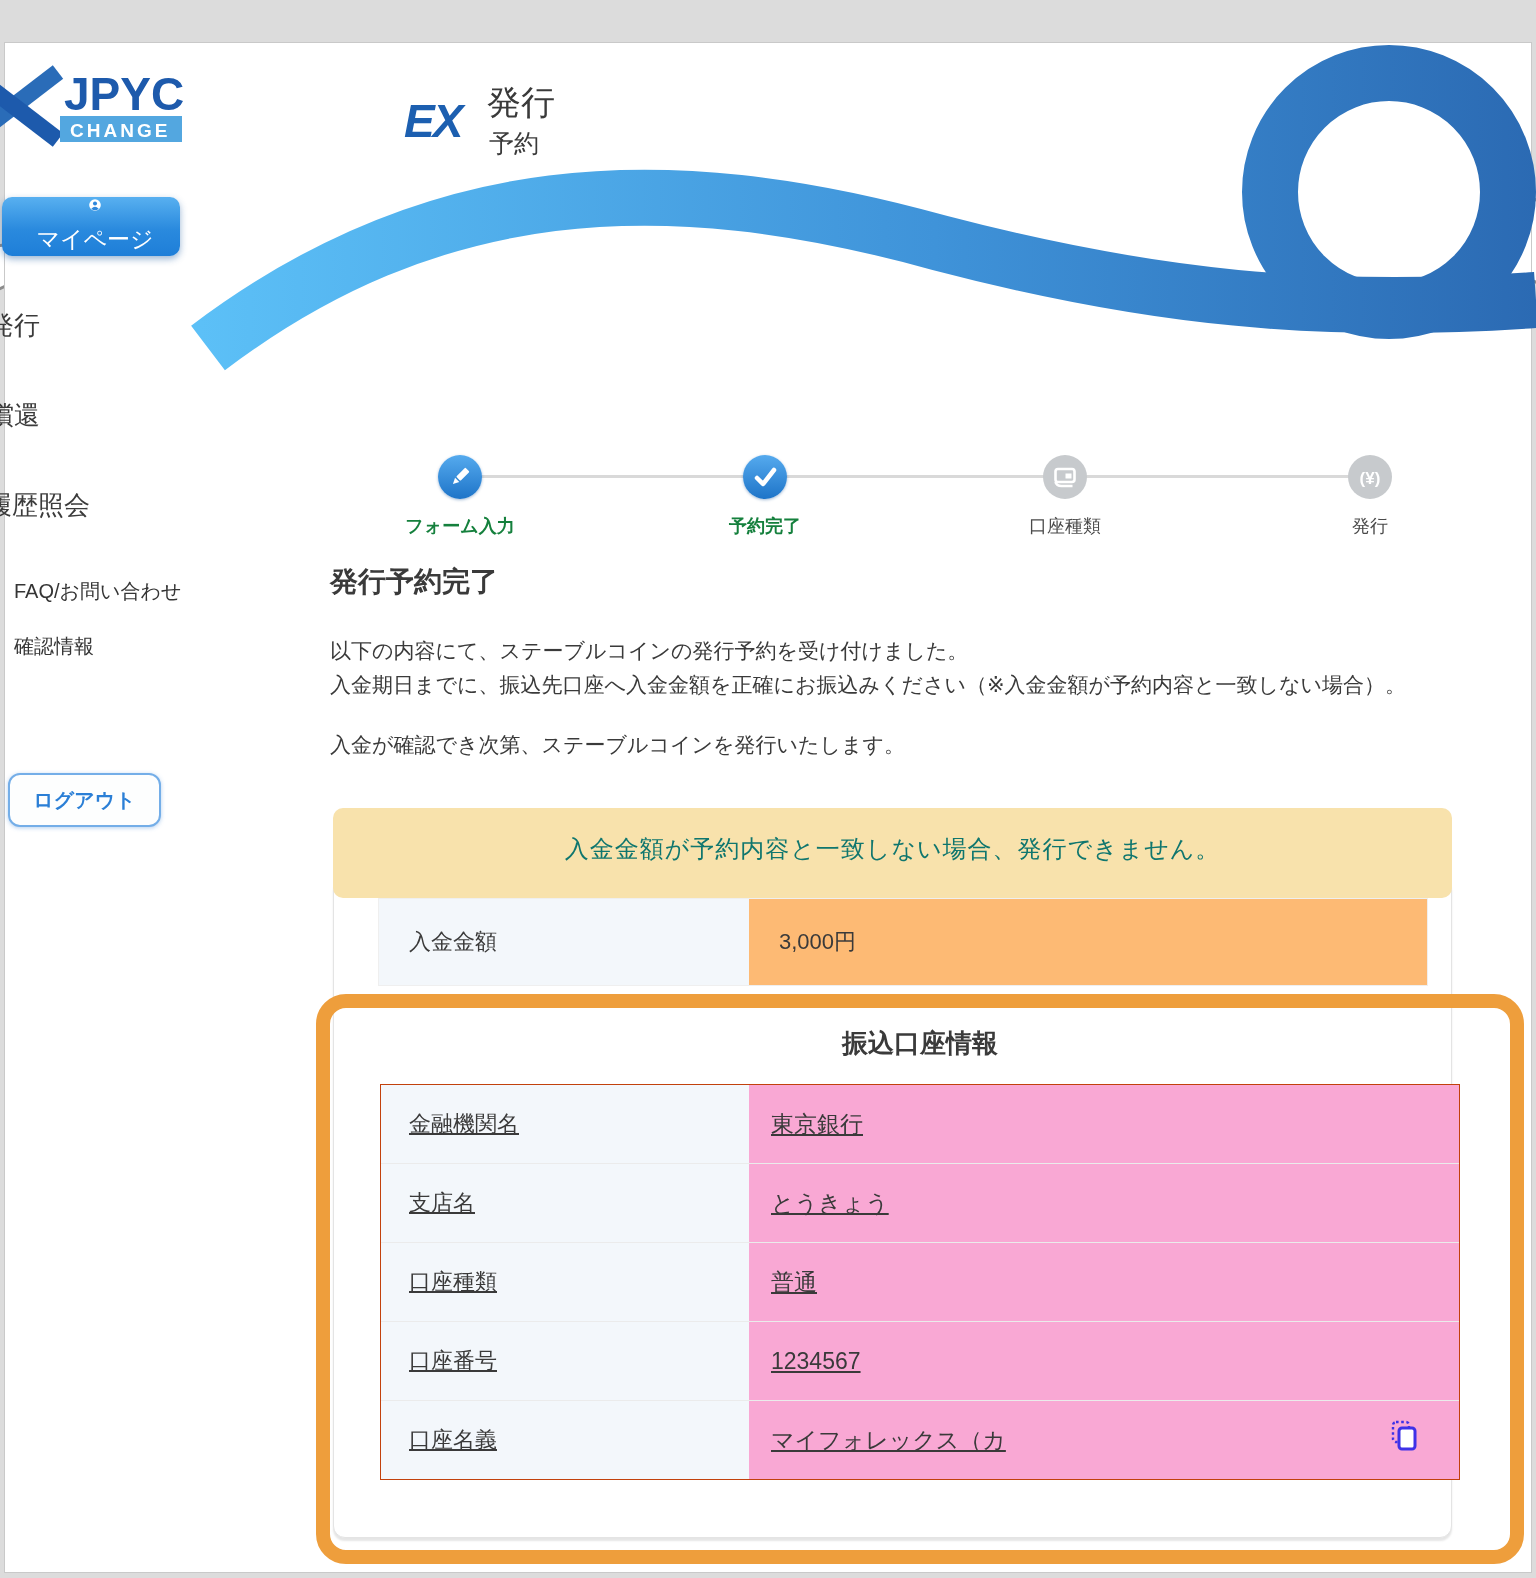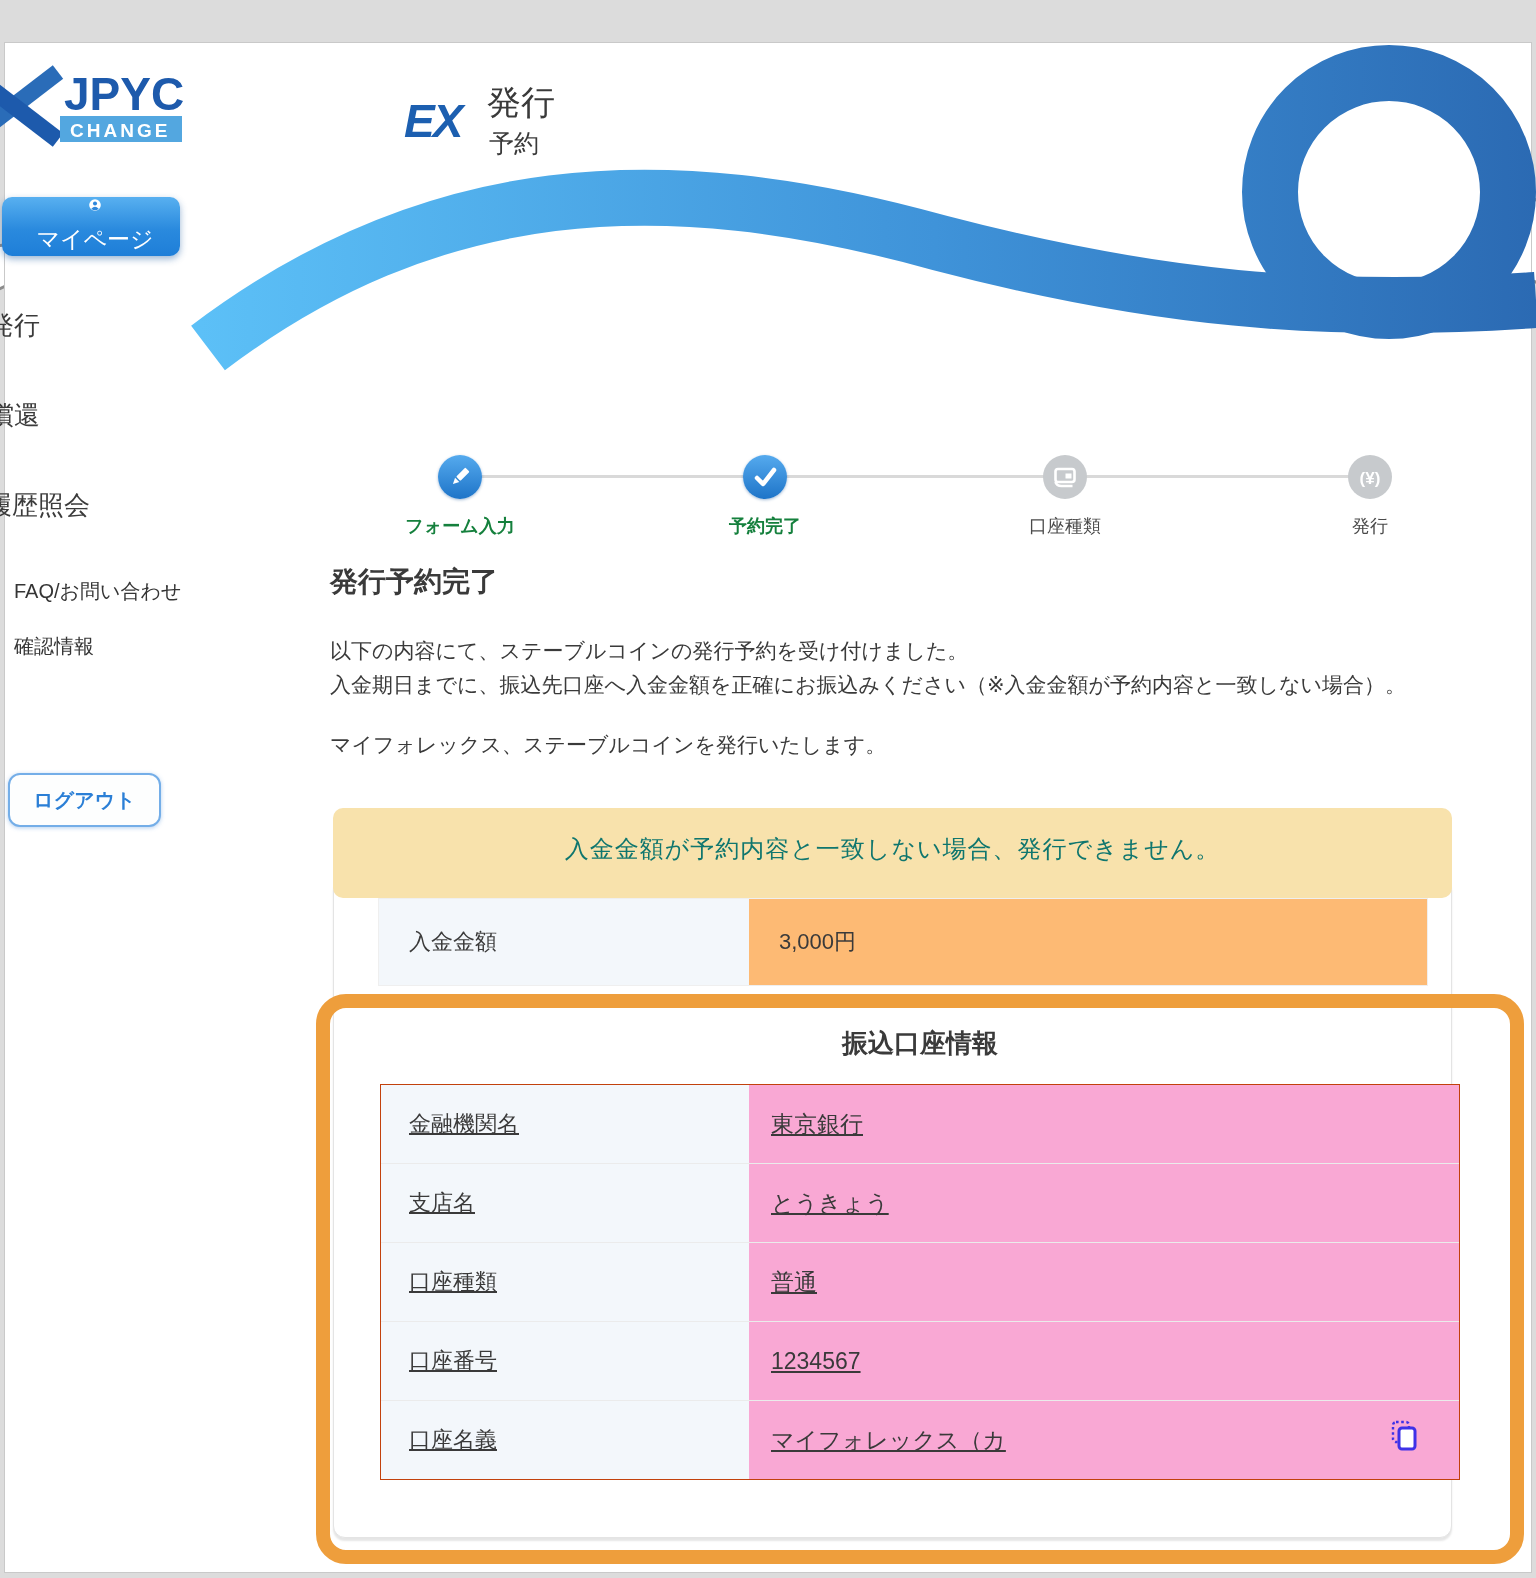--- a/index.html
+++ b/index.html
@@ -173,21 +173,21 @@
   <div class="abs step-label todo" style="left:1260px;">発行</div>
 </div>
 
 
 <div class="layer">
   <div class="abs main-heading">発行予約完了</div>
   <div class="abs para" style="top:634px;">
     <div>以下の内容にて、ステーブルコインの発行予約を受け付けました。</div>
     <div>入金期日までに、振込先口座へ入金金額を正確にお振込みください（※入金金額が予約内容と一致しない場合）。</div>
   </div>
-  <div class="abs para" style="top:728px;">マイフォレックス、ステーブルコインを発行いたします。</div>
+  <div class="abs para" style="top:728px;">入金が確認でき次第、ステーブルコインを発行いたします。</div>
 
   <div class="abs card"></div>
   <div class="abs summary-table">
     <div class="summary-label">入金金額</div>
     <div class="summary-value">3,000円</div>
   </div>
 
   <div class="abs banner">
     <span class="banner-text">入金金額が予約内容と一致しない場合、発行できません。</span>
   </div>

